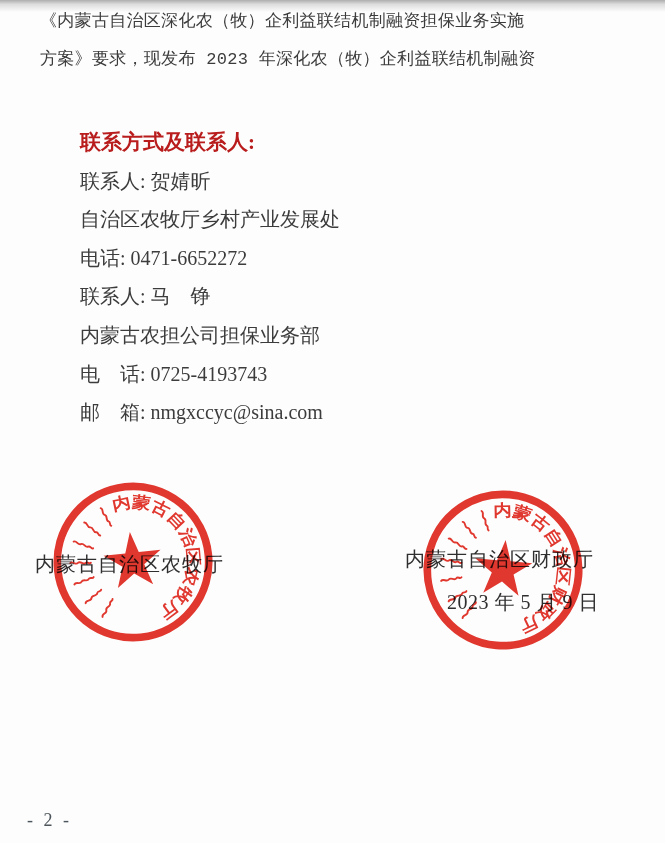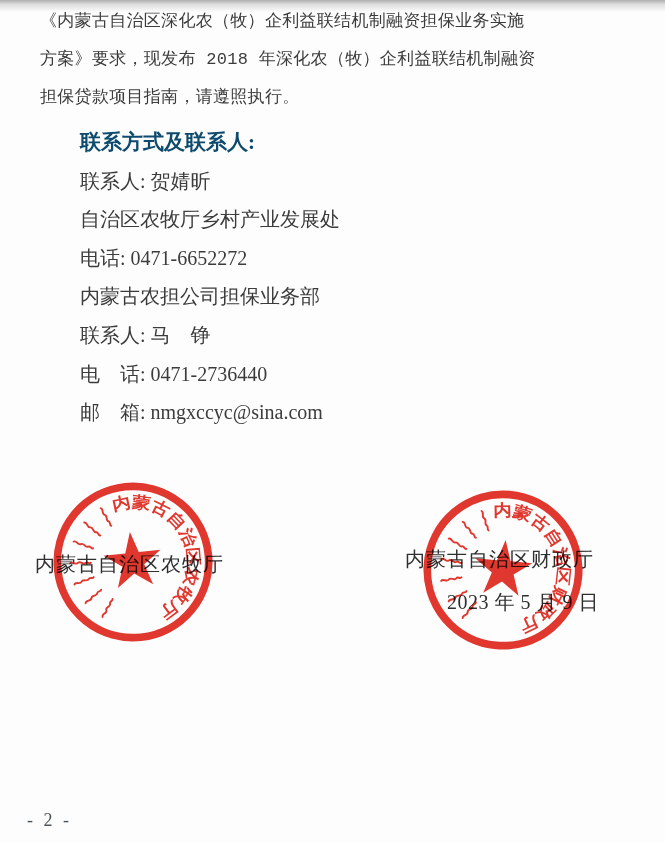--- a/index.html
+++ b/index.html
@@ -17,21 +17,21 @@
   }
   .para{
     position:absolute;left:40px;top:3px;width:600px;
     font-size:17px;line-height:38px;letter-spacing:0.3px;font-family:Liberation Mono, monospace;
   }
   .para .line{white-space:nowrap;}
   .contacts{
     position:absolute;left:80px;top:123px;
     font-size:20px;line-height:38.6px;
   }
-  .contacts .heading{font-weight:bold;font-size:21px;color:#0c4a6e;}
+  .contacts .heading{font-weight:bold;font-size:21px;color:#b91c1c;}
   .contacts div{white-space:nowrap;}
   .sig-text{
     position:absolute;z-index:1;
     font-size:20px;letter-spacing:1px;color:#2f2f2f;white-space:nowrap;
   }
   .sig-left{left:35px;top:551px;}
   .sig-right{left:405px;top:546px;}
   .sig-date{left:447px;top:589px;letter-spacing:0.5px;}
   .seal{
     position:absolute;z-index:2;
@@ -45,32 +45,31 @@
   }
 </style>
 </head>
 <body>
 
 <div class="page">
   <div class="top-shade"></div>
 
   <div class="para">
     <div class="line">《内蒙古自治区深化农（牧）企利益联结机制融资担保业务实施</div>
-    <div class="line">方案》要求，现发布 2018 年深化农（牧）企利益联结机制融资</div>
-    <div class="line">担保贷款项目指南，请遵照执行。</div>
+    <div class="line">方案》要求，现发布 2023 年深化农（牧）企利益联结机制融资</div>
   </div>
 
   <div class="contacts">
     <div class="heading">联系方式及联系人:</div>
     <div>联系人: 贺婧昕</div>
     <div>自治区农牧厅乡村产业发展处</div>
     <div>电话: 0471-6652272</div>
+    <div>联系人: 马　铮</div>
     <div>内蒙古农担公司担保业务部</div>
-    <div>联系人: 马　铮</div>
-    <div>电　话: 0471-2736440</div>
+    <div>电　话: 0725-4193743</div>
     <div>邮　箱: nmgxccyc@sina.com</div>
   </div>
 
   <div class="sig-text sig-left">内蒙古自治区农牧厅</div>
   <div class="sig-text sig-right">内蒙古自治区财政厅</div>
   <div class="sig-text sig-date">2023 年 5 月 9 日</div>
 
   <svg class="seal seal-left" width="172" height="172" viewBox="0 0 200 200">
     <defs>
       <path id="arc1" d="M 83.7 39.2 A 63 63 0 1 1 116.3 160.9" fill="none"></path>

